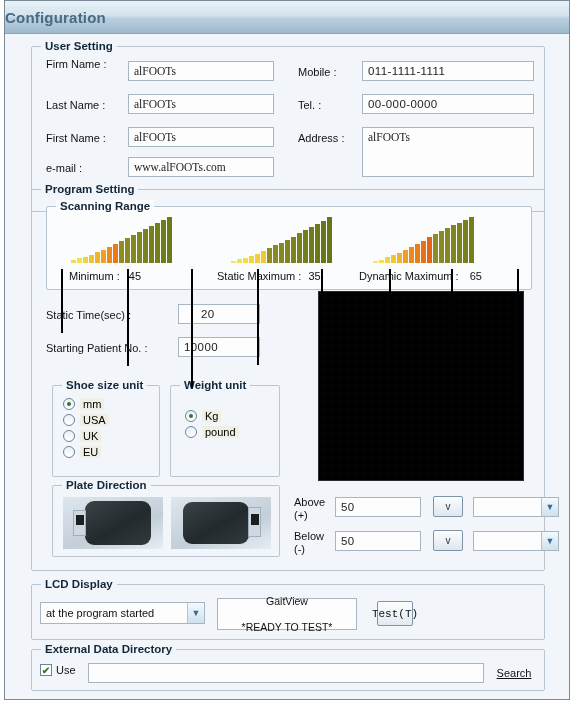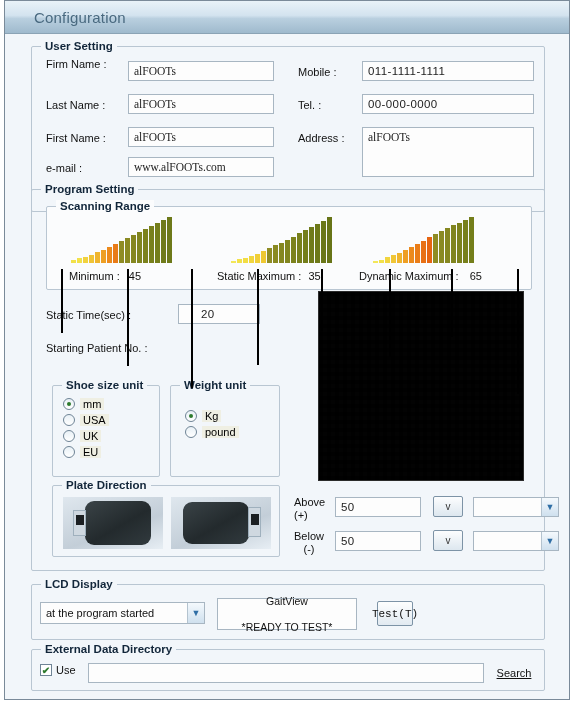--- a/index.html
+++ b/index.html
@@ -18,22 +18,22 @@
     border:1px solid #7a8a99;
   }
   
   .titlebar {
     position:relative; height:33px;
     background:linear-gradient(to bottom,#e9f2f8 0%,#d3e3ef 45%,#b9cfdf 55%,#9fbacd 100%);
     border-bottom:1px solid #8ba3b5;
     display:flex; align-items:center;
   }
   .title {
-    font-size:15px; font-weight:normal; color:#4a6a80;
-    margin-left:29px; letter-spacing:.2px;
+    font-size:15px; font-weight:bold; color:#4a6a80;
+    margin-left:0; letter-spacing:.2px;
   }
   .title-actions { margin-left:auto; display:flex; align-items:center; gap:7px; padding-right:9px; }
   .tbtn {
     min-width:75px; height:20px; padding:0 8px;
     background:linear-gradient(to bottom,#fbfdfe,#dbe6ee);
     border:1px solid #7d93a6; border-radius:2px;
     font-size:11px; color:#1a1a1a; cursor:pointer;
     display:flex; align-items:center; justify-content:center;
   }
   .iconbtn { width:20px; height:20px; cursor:pointer; display:flex; align-items:center; justify-content:center; }
@@ -230,20 +230,21 @@
       <div class="lbl" style="position:absolute; left:312px; bottom:7px;">
         <span>Dynamic Maximum :</span>
         <span style="margin-left:8px;">65</span>
       </div>
     </div>
 
     <div class="lbl" style="position:absolute; left:14px; top:119px;">Static Time(sec) :</div>
     <div class="field mono" style="position:absolute; left:146px; top:114px; width:82px; height:20px;padding-left:22px;">20</div>
 
     <div class="lbl" style="position:absolute; left:14px; top:152px;">Starting Patient No. :</div>
+    <div class="field mono" style="position:absolute; left:146px; top:147px; width:82px; height:20px;">10000</div>
 
     <div class="group" style="left:20px; top:195px; width:108px; height:92px;">
       <div class="legend">Shoe size unit</div>
       <div style="position:absolute; left:10px; top:12px;" id="shoe-radios">
           <div class="radio-row">
             <div class="radio on"></div>
             <span>mm</span>
           </div>
           <div class="radio-row">
             <div class="radio"></div>
@@ -298,21 +299,21 @@
       <div>Above</div>
       <div>(+)</div>
     </div>
     <div class="field mono" style="position:absolute; left:303px; top:307px; width:86px; height:20px;">50</div>
     <div class="smallbtn" style="position:absolute; left:401px; top:306px; width:30px; height:21px;">v</div>
     <div class="combo" style="position:absolute; left:441px; top:307px; width:86px; height:20px;">
       <span></span>
       <span class="arrow">▼</span>
     </div>
 
-    <div class="lbl" style="position:absolute; left:262px; top:340px; line-height:1.15; text-align:center;">
+    <div class="lbl" style="position:absolute; left:262px; top:340px; line-height:1.15; text-align:left;">
       <div>Below</div>
       <div>(-)</div>
     </div>
     <div class="field mono" style="position:absolute; left:303px; top:341px; width:86px; height:20px;">50</div>
     <div class="smallbtn" style="position:absolute; left:401px; top:340px; width:30px; height:21px;">v</div>
     <div class="combo" style="position:absolute; left:441px; top:341px; width:86px; height:20px;">
       <span></span>
       <span class="arrow">▼</span>
     </div>
   </div>

